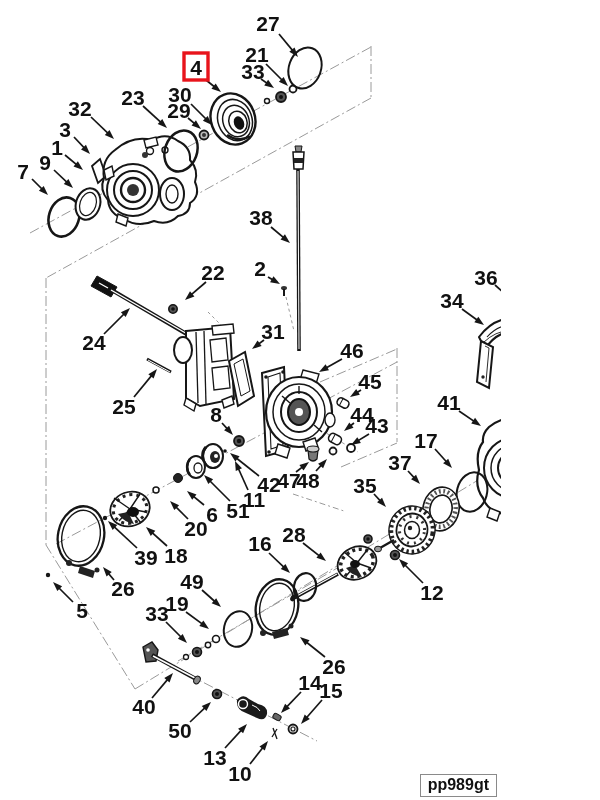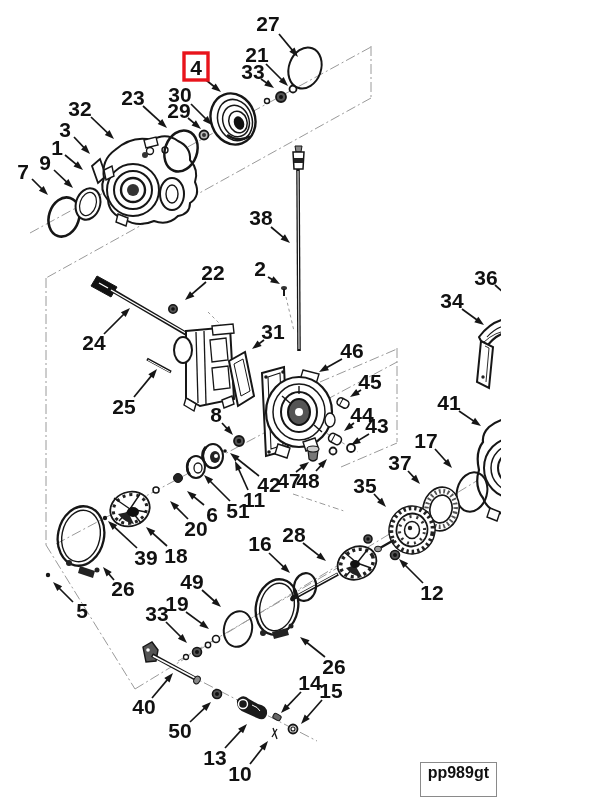--- a/index.html
+++ b/index.html
@@ -2,21 +2,21 @@
 <html><head>
 <meta charset="utf-8">
 <style>
   html,body{margin:0;padding:0;background:#ffffff;}
   #stage{position:relative;width:501px;height:800px;background:#fff;overflow:hidden;
          font-family:"Liberation Sans",sans-serif;}
   svg{position:absolute;left:0;top:0;}
   .callout-text{font-family:"Liberation Sans",sans-serif;font-weight:bold;font-size:21px;
                 fill:#111;text-anchor:middle;}
   #code-box{position:absolute;right:4px;bottom:3px;border:1px solid #8a8a8a;
-            padding:1px 7px 14px 7px;font-weight:bold;font-size:16px;color:#111;
+            padding:1px 7px 2px 7px;font-weight:bold;font-size:16px;color:#111;
             background:#fff;letter-spacing:0px;}
 </style>
 </head>
 <body>
 
 <div id="stage">
 <svg width="600" height="800" viewBox="0 0 600 800">
 
   <g stroke="#9a9a9a" stroke-width="1" fill="none">
     <line x1="30" y1="233" x2="371" y2="47" stroke-dasharray="10 3 2 3"></line>

